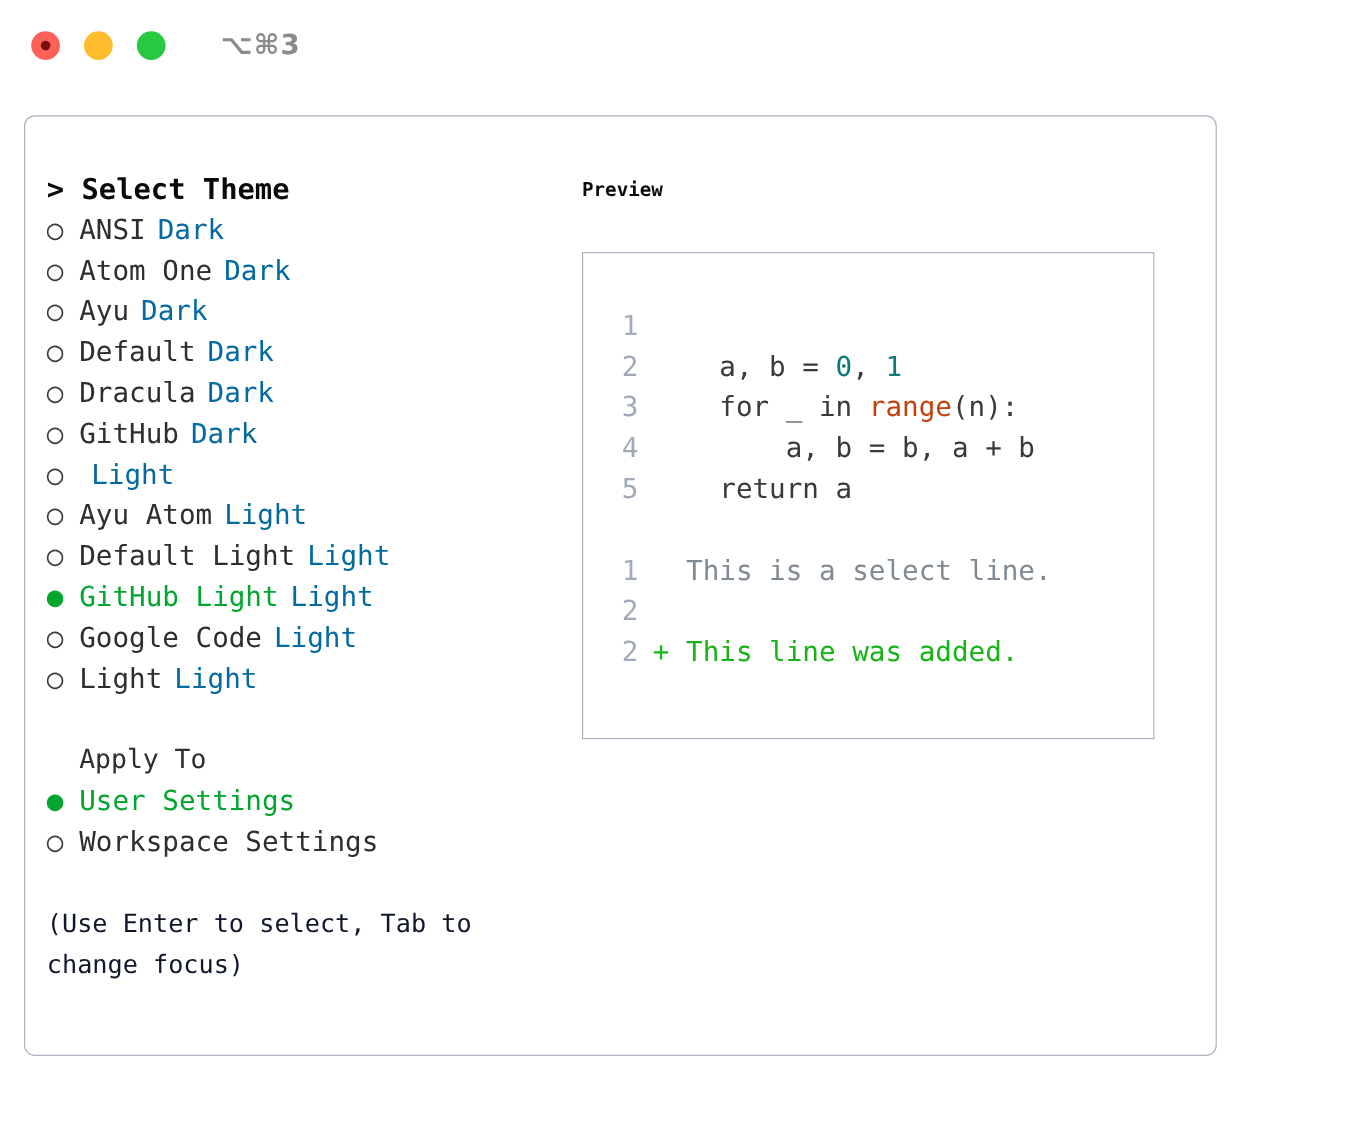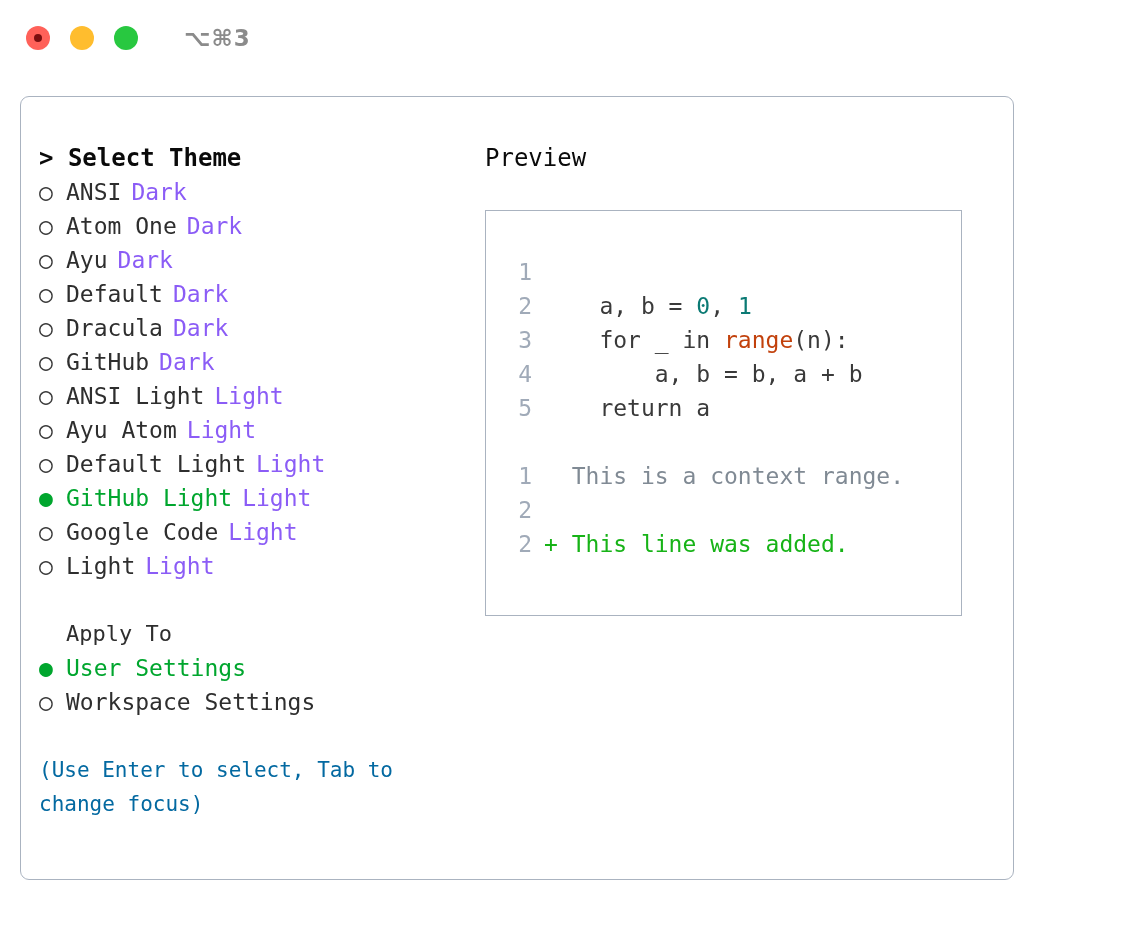--- a/index.html
+++ b/index.html
@@ -88,44 +88,44 @@
   .marker {
     width: 27px;
     flex: 0 0 27px;
     font-size: 23px;
     color: #3c3c3c;
     line-height: 34px;
   }
   .marker.sel { color: #00a62e; }
   .opt-label { color: #2e2e2e; }
   .opt-row.selected .opt-label { color: #00a62e; }
-  .opt-badge { color: #8b5cf6; margin-left: 10px; }
+  .opt-badge { color: #0369a1; margin-left: 10px; }
 
   .apply-head {
     font-size: 22px;
     color: #2e2e2e;
     line-height: 34px;
     padding-left: 27px;
     margin-top: 34px;
     white-space: pre;
   }
 
   .hint {
     margin-top: 34px;
     font-size: 21px;
-    color: #0369a1;
+    color: #0f172a;
     line-height: 34px;
     width: 410px;
     white-space: pre-wrap;
   }
 
   
   .preview-title {
-    font-size: 24px;
-    font-weight: 400;
+    font-size: 16px;
+    font-weight: 700;
     color: #0a0a0a;
     line-height: 34px;
     white-space: pre;
   }
   .preview-box {
     margin-top: 35px;
     width: 477px;
     height: 406px;
     border: 1.5px solid #aab3c0;
     background: #ffffff;
@@ -177,21 +177,21 @@
         <div class="col-left">
           <div class="section-title">&gt; Select Theme</div>
 
           <div class="opt-list" id="theme-list">
               <div class="opt-row"><span class="marker">○</span><span class="opt-label">ANSI</span><span class="opt-badge">Dark</span></div>
               <div class="opt-row"><span class="marker">○</span><span class="opt-label">Atom One</span><span class="opt-badge">Dark</span></div>
               <div class="opt-row"><span class="marker">○</span><span class="opt-label">Ayu</span><span class="opt-badge">Dark</span></div>
               <div class="opt-row"><span class="marker">○</span><span class="opt-label">Default</span><span class="opt-badge">Dark</span></div>
               <div class="opt-row"><span class="marker">○</span><span class="opt-label">Dracula</span><span class="opt-badge">Dark</span></div>
               <div class="opt-row"><span class="marker">○</span><span class="opt-label">GitHub</span><span class="opt-badge">Dark</span></div>
-              <div class="opt-row"><span class="marker">○</span><span class="opt-label">ANSI Light</span><span class="opt-badge">Light</span></div>
+              <div class="opt-row"><span class="marker">○</span><span class="opt-badge">Light</span></div>
               <div class="opt-row"><span class="marker">○</span><span class="opt-label">Ayu Atom</span><span class="opt-badge">Light</span></div>
               <div class="opt-row"><span class="marker">○</span><span class="opt-label">Default Light</span><span class="opt-badge">Light</span></div>
               <div class="opt-row selected"><span class="marker sel">●</span><span class="opt-label">GitHub Light</span><span class="opt-badge">Light</span></div>
               <div class="opt-row"><span class="marker">○</span><span class="opt-label">Google Code</span><span class="opt-badge">Light</span></div>
               <div class="opt-row"><span class="marker">○</span><span class="opt-label">Light</span><span class="opt-badge">Light</span></div>
             </div>
 
           <div class="apply-head">Apply To</div>
           <div class="opt-list" id="apply-list">
               <div class="opt-row selected"><span class="marker sel">●</span><span class="opt-label">User Settings</span></div>
@@ -206,21 +206,21 @@
           <div class="preview-box">
             <div id="code-block">
                 <div class="code-line"><span class="lineno">1</span></div>
                 <div class="code-line"><span class="lineno">2</span><span><span class="code-text">    a, b = </span><span class="tok-num">0</span><span class="code-text">, </span><span class="tok-num">1</span></span></div>
                 <div class="code-line"><span class="lineno">3</span><span><span class="code-text">    for _ in </span><span class="tok-call">range</span><span class="code-text">(n):</span></span></div>
                 <div class="code-line"><span class="lineno">4</span><span><span class="code-text">        a, b = b, a + b</span></span></div>
                 <div class="code-line"><span class="lineno">5</span><span><span class="code-text">    return a</span></span></div>
               </div>
             <div class="blank-line"></div>
             <div id="diff-block">
-                <div class="code-line"><span class="lineno">1</span><span class="diff-ctx">  This is a context range.</span></div>
+                <div class="code-line"><span class="lineno">1</span><span class="diff-ctx">  This is a select line.</span></div>
                 <div class="code-line"><span class="lineno">2</span></div>
                 <div class="code-line"><span class="lineno">2</span><span class="diff-add">+ This line was added.</span></div>
               </div>
           </div>
         </div>
 
       </div>
     </div>
   </div>
 

